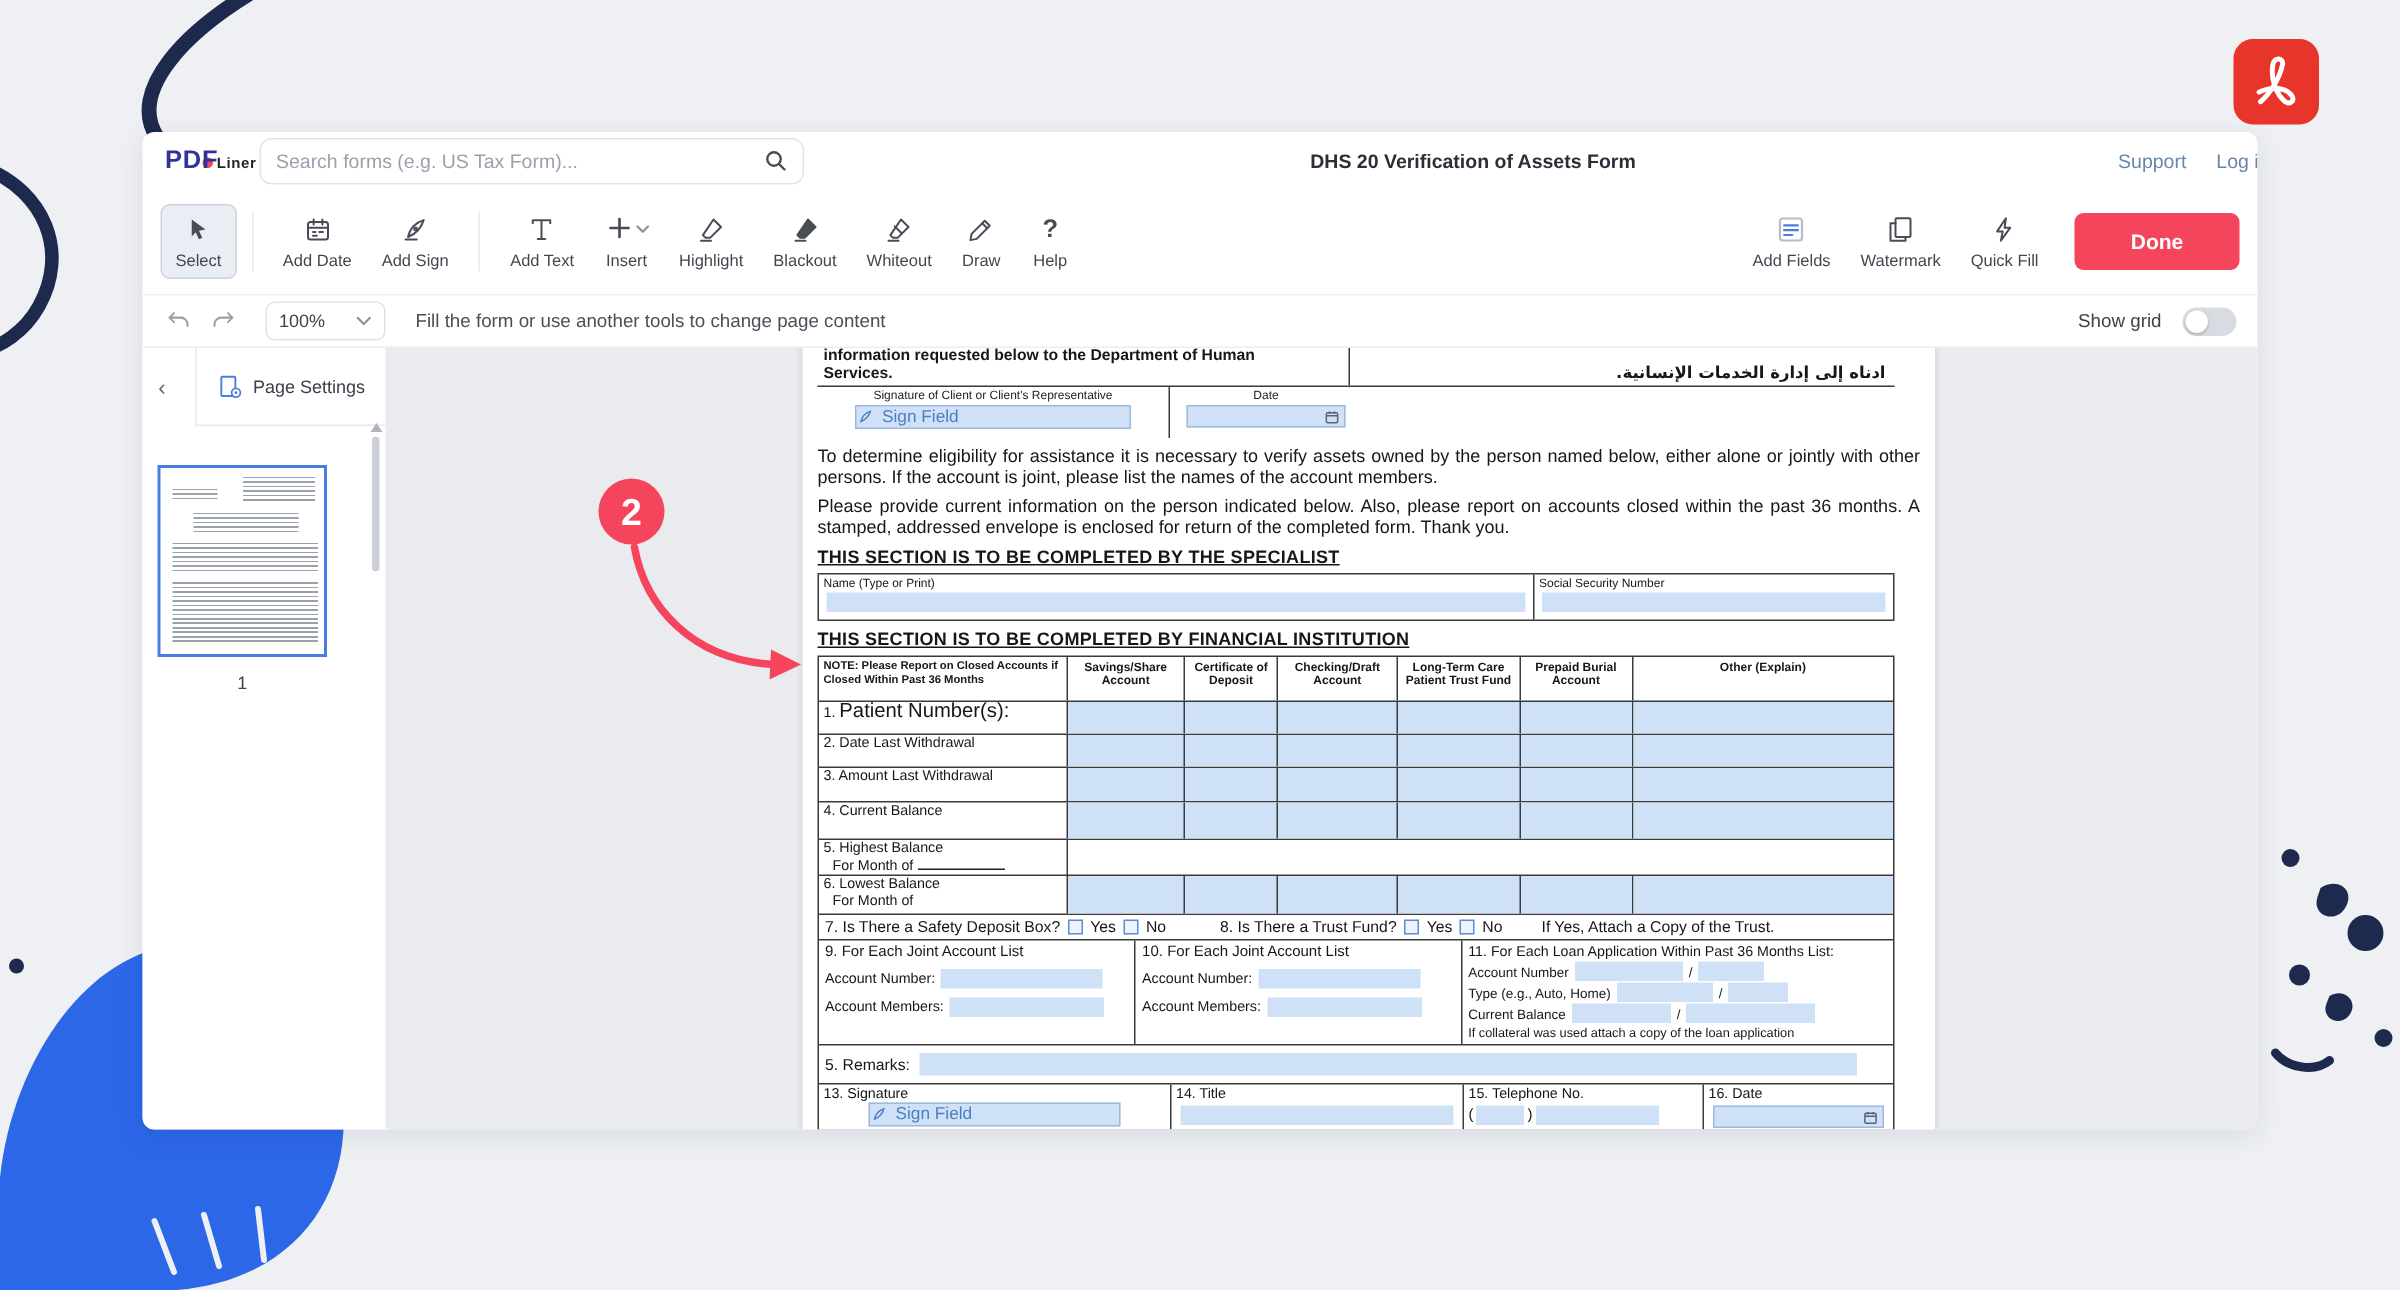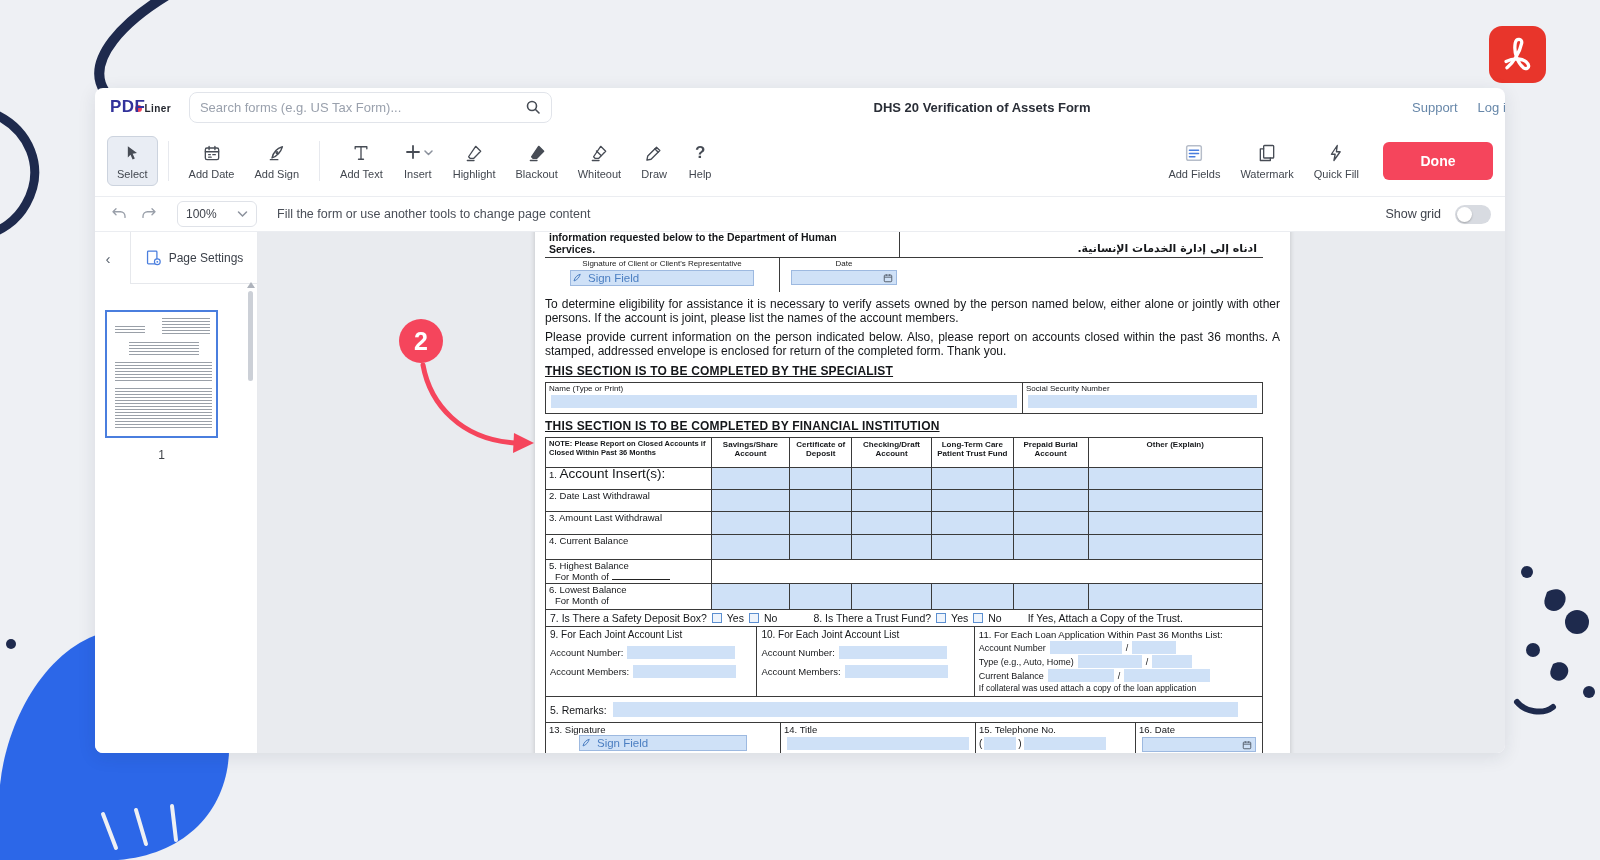--- a/index.html
+++ b/index.html
@@ -12,21 +12,21 @@
   .deco { position:absolute; pointer-events:none; }
   .acrobat-badge { position:absolute; left:1489px; top:26px; width:57px; height:57px;
     background:#e8352b; border-radius:13px; display:flex; align-items:center; justify-content:center; }
 
   
   .app { position:absolute; left:95px; top:88px; width:1410px; height:665px; background:#fff;
     border-radius:8px; box-shadow:0 4px 18px rgba(25,35,60,.10); overflow:hidden; display:flex; flex-direction:column; }
 
   
   .topbar { height:38px; flex:0 0 38px; display:flex; align-items:center; padding:0 15px; position:relative; }
-  .brand { display:flex; align-items:baseline; gap:0; margin-right:18px; cursor:pointer; }
+  .brand { display:flex; align-items:baseline; gap:0; margin-right:2px; cursor:pointer; }
   .brand .pdf { font-size:17px; font-weight:800; color:#32329b; letter-spacing:.5px; position:relative; }
   .brand .dot { width:7px; height:7px; border-radius:50%; background:#f5455c; display:inline-block; margin-left:-11px; margin-right:3px; }
   .brand .liner { font-size:10px; font-weight:700; color:#23262e; letter-spacing:.4px; }
   .search { width:363px; height:31px; border:1px solid #e1e4ea; border-radius:8px; display:flex; align-items:center; padding:0 10px; background:#fff; }
   .search input { border:none; outline:none; flex:1; font-size:13px; color:#3c414b; font-family:"Liberation Sans",sans-serif; background:transparent; }
   .search input::placeholder { color:#9aa1ad; }
   .doc-title { position:absolute; left:887px; transform:translateX(-50%); font-size:13px; font-weight:600; color:#2a2e37; white-space:nowrap; }
   .top-links { position:absolute; right:-8px; display:flex; gap:20px; font-size:13px; color:#6787a9; white-space:nowrap; padding-right:0; }
   .top-links span { cursor:pointer; }
 
@@ -433,21 +433,21 @@
               <div class="hcell notecell c1">NOTE:  Please Report on Closed Accounts if Closed Within Past 36 Months</div>
               <div class="hcell c2">Savings/Share Account</div>
               <div class="hcell c3">Certificate of Deposit</div>
               <div class="hcell c4">Checking/Draft Account</div>
               <div class="hcell c5">Long-Term Care Patient Trust Fund</div>
               <div class="hcell c6">Prepaid Burial Account</div>
               <div class="hcell c7">Other (Explain)</div>
             </div>
 
             <div class="irow" style="height:22px;">
-              <div class="ilab c1"><span>1.</span> <span class="big">Account Insert(s):</span></div>
+              <div class="ilab c1"><span>1.</span> <span class="big">Patient Number(s):</span></div>
               <div class="icell c2"></div>
               <div class="icell c3"></div>
               <div class="icell c4"></div>
               <div class="icell c5"></div>
               <div class="icell c6"></div>
               <div class="icell c7"></div>
             </div>
 
             <div class="irow" style="height:22px;">
               <div class="ilab c1">2. Date Last Withdrawal</div>

